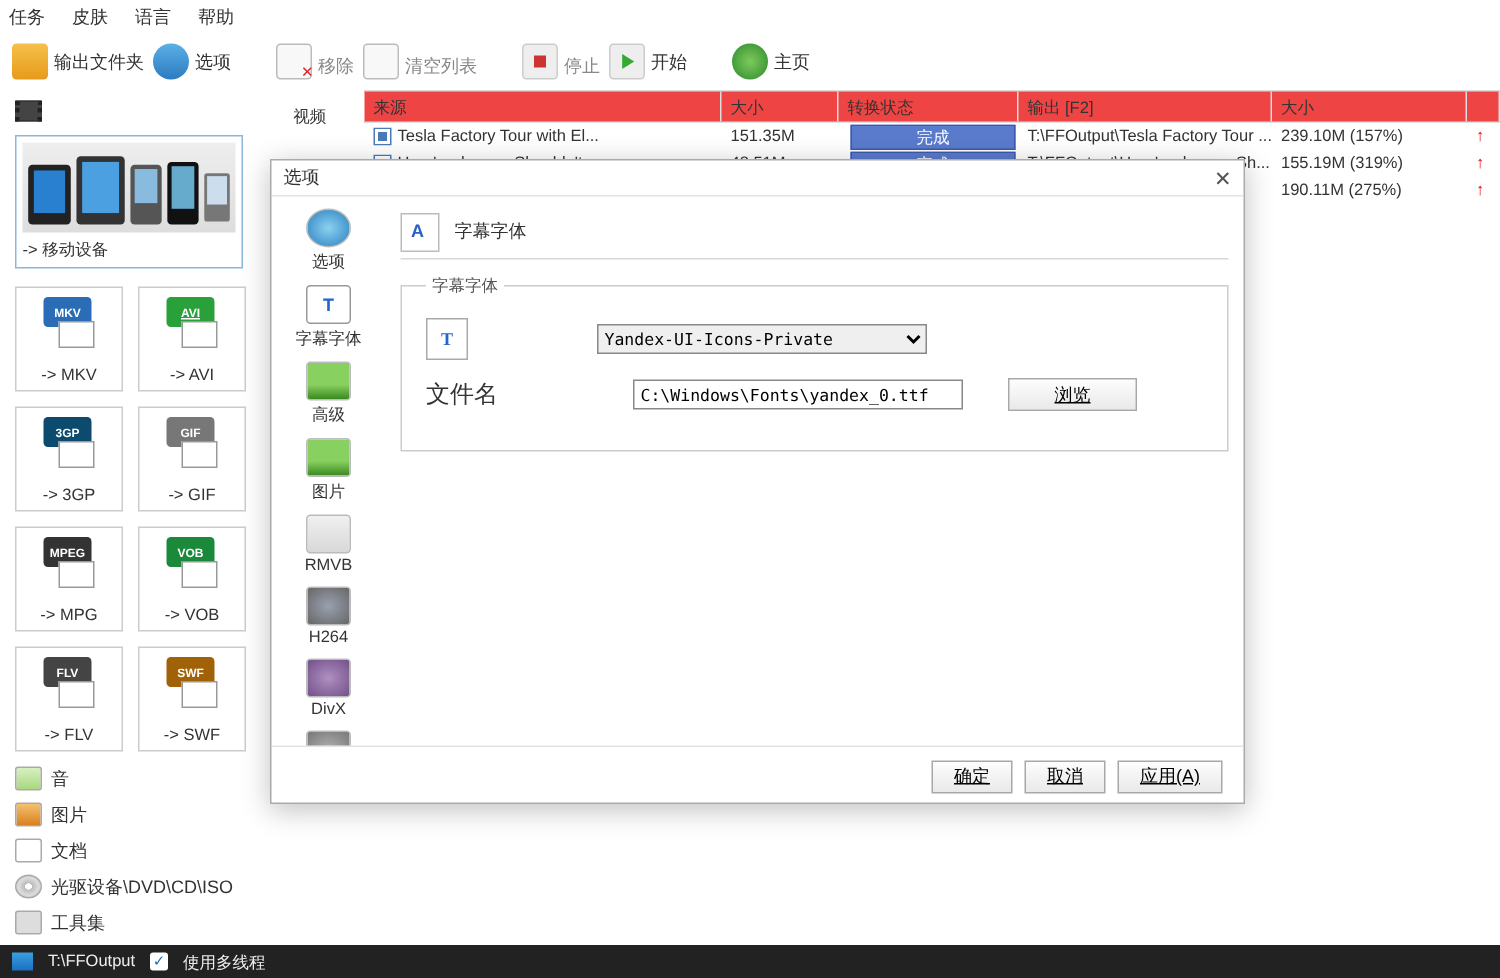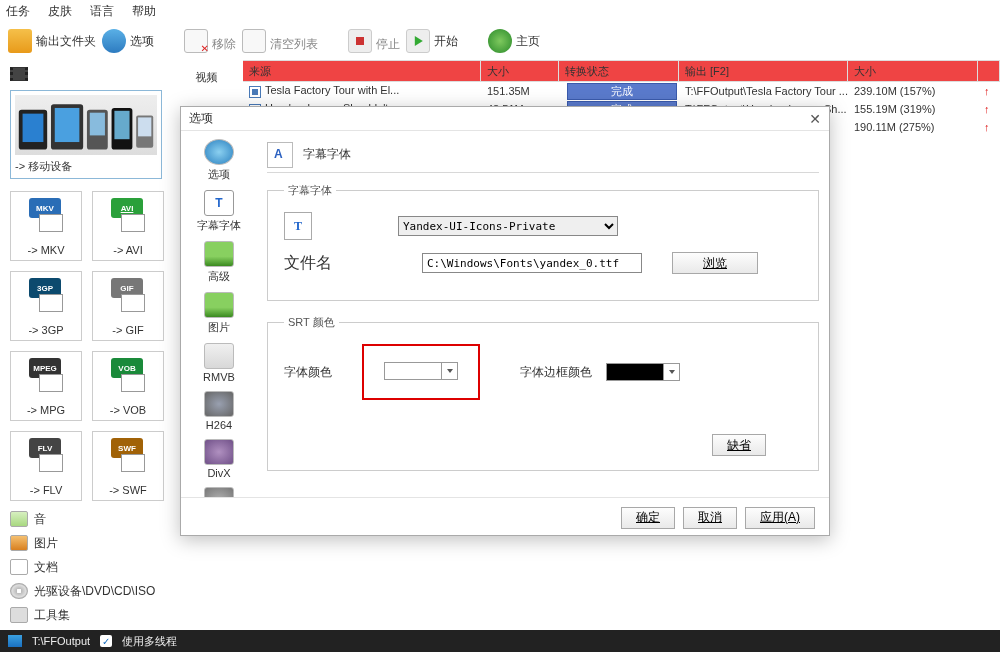--- a/index.html
+++ b/index.html
@@ -375,40 +375,20 @@
         </div>
         <div class="field-row">
           <div class="lab">文件名</div>
           <div style="width:58px"></div>
           <input class="path" value="C:\Windows\Fonts\yandex_0.ttf" style="">
           <div style="width:30px"></div>
           <button class="btn browse">浏览</button>
         </div>
       </fieldset>
 
-      <fieldset>
-        <legend>SRT 颜色</legend>
-        <div class="color-row">
-          <div class="lab" style="width:60px">字体颜色</div>
-          <div class="highlight-box">
-            <div class="color-swatch">
-              <div class="sw" style="background:#ffffff;border-right:0;"></div>
-              <div class="dd"></div>
-            </div>
-          </div>
-          <div class="lab2">字体边框颜色</div>
-          <div class="color-swatch">
-            <div class="sw" style="background:#000000;"></div>
-            <div class="dd"></div>
-          </div>
-        </div>
-        <div class="default-row">
-          <button class="btn">缺省</button>
-        </div>
-      </fieldset>
     </div>
   </div>
   <div class="dlg-footer">
     <button class="btn">确定</button>
     <button class="btn">取消</button>
     <button class="btn">应用(A)</button>
   </div>
 </div>
 
 <div class="statusbar">

